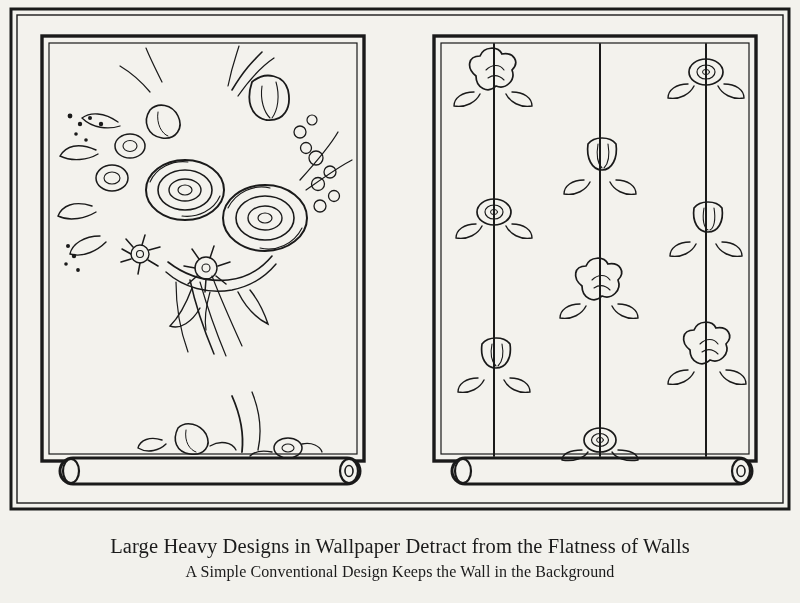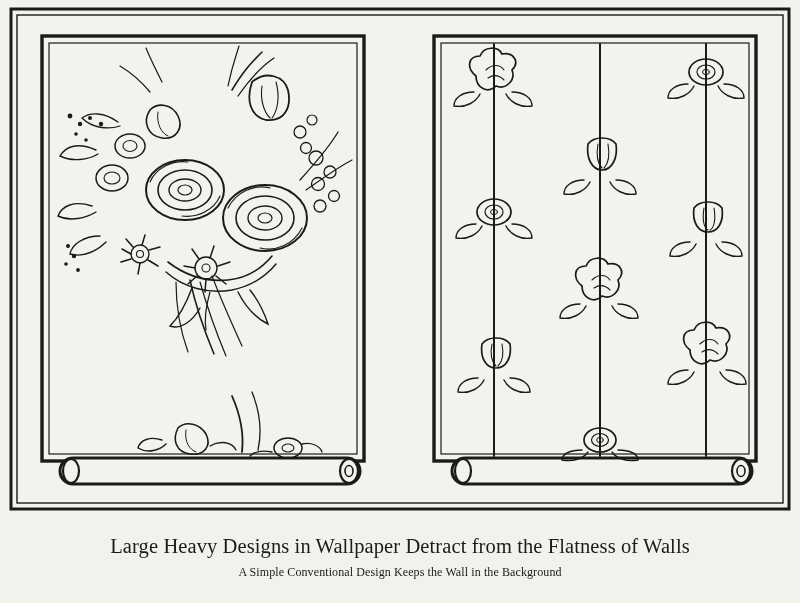--- a/index.html
+++ b/index.html
@@ -35,21 +35,21 @@
     color: #1b1b1b;
   }
   .caption-line {
     display: block;
     font-size: 20.5px;
     line-height: 26px;
     letter-spacing: 0.1px;
     white-space: nowrap;
   }
   .caption-line.second {
-    font-size: 12px;
+    font-size: 16px;
   }
   svg { display: block; }
 </style>
 </head>
 <body>
 
 <div class="page">
 
   <div class="plate">
     <svg width="800" height="520" viewBox="0 0 800 520" xmlns="http://www.w3.org/2000/svg">

